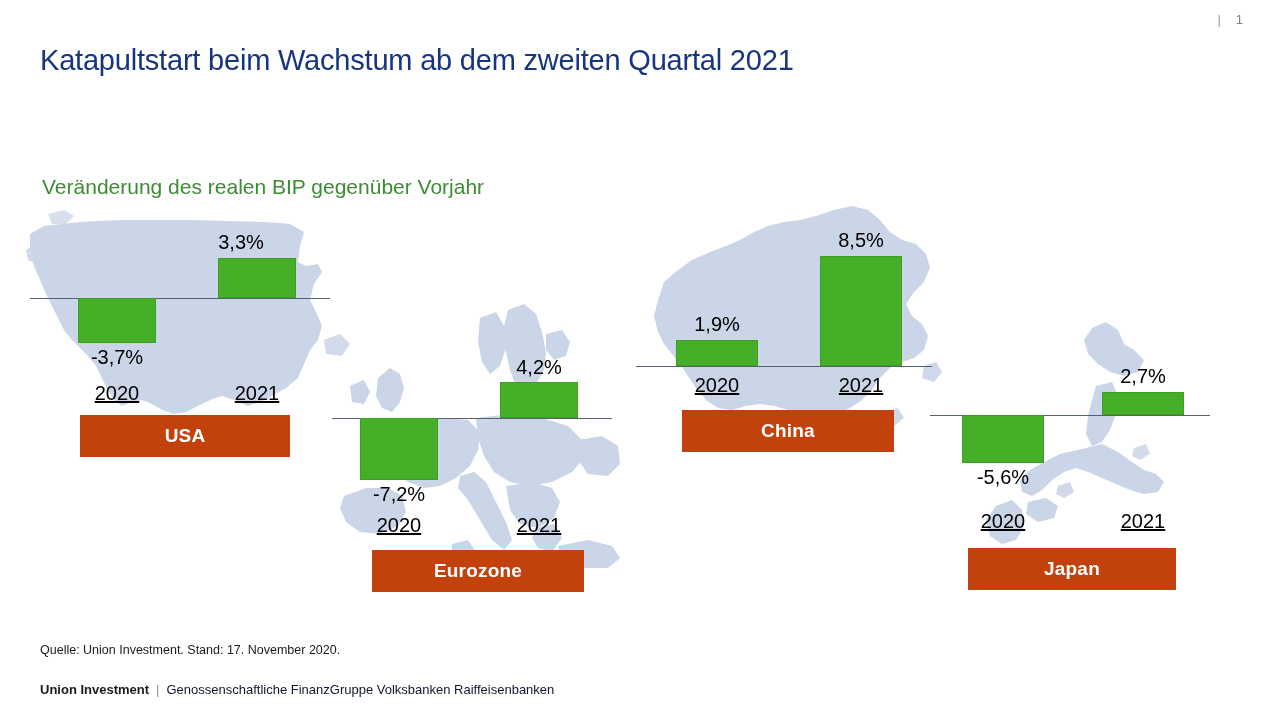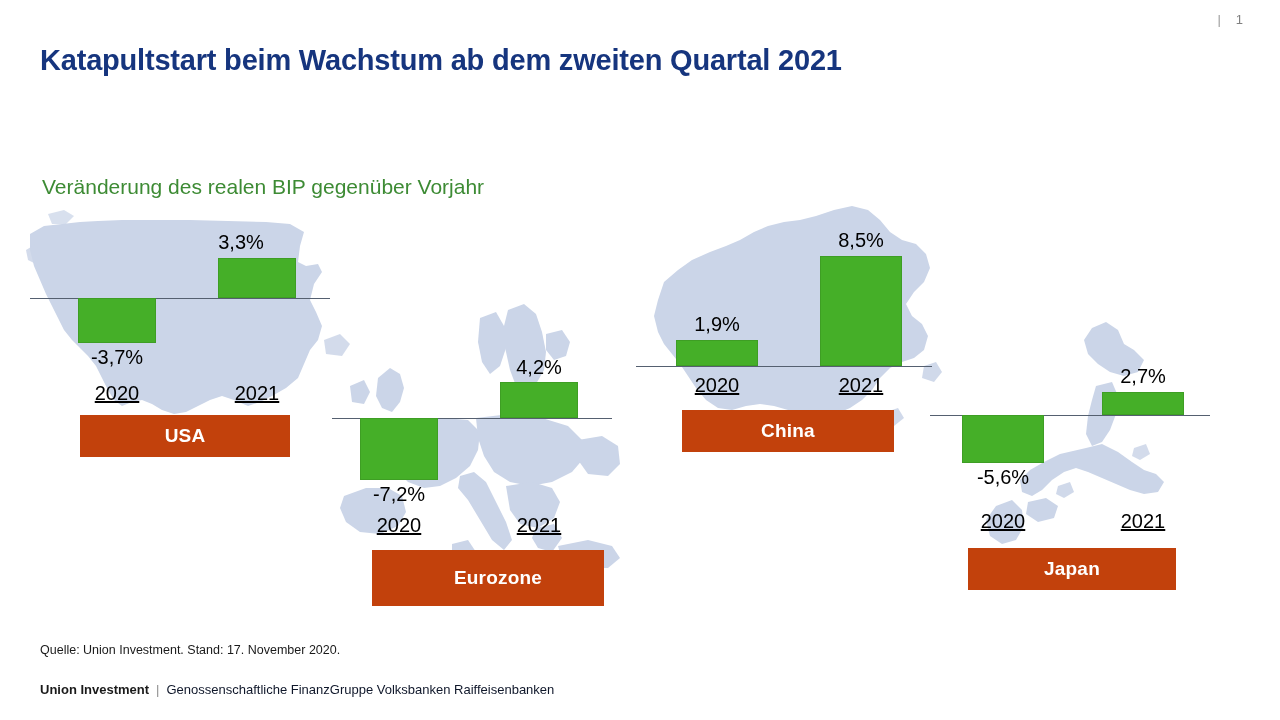--- a/index.html
+++ b/index.html
@@ -29,21 +29,21 @@
     font-size: 13px;
     color: #808080;
     letter-spacing: 1px;
     white-space: nowrap;
   }
   #page-marker .sep { color: #9a9a9a; margin-right: 14px; }
   #slide-title {
     position: absolute;
     left: 40px; top: 44px;
     font-size: 29px;
-    font-weight: bold;
+    font-weight: normal;
     color: #16357E;
     letter-spacing: -0.2px;
     white-space: nowrap;
   }
   #slide-subtitle {
     position: absolute;
     left: 42px; top: 147px;
     font-size: 21px;
     color: #3D8B34;
     white-space: nowrap;
@@ -210,21 +210,21 @@
     <div class="bar" style="left:40px; top:118px; width:78px; height:62px;"></div>
     <div class="bar-value" style="left:24px; top:183px; width:110px;">-7,2%</div>
 
     <div class="bar" style="left:180px; top:82px; width:78px; height:36px;"></div>
     <div class="bar-value" style="left:164px; top:56px; width:110px;">4,2%</div>
 
     <div class="year-label" style="left:24px; top:214px; width:110px;">2020</div>
     <div class="year-label" style="left:164px; top:214px; width:110px;">2021</div>
   </div>
 
-  <div class="country-box" style="left:52px; top:250px; width:212px; height:56px;padding-left:20px;">Eurozone</div>
+  <div class="country-box" style="left:52px; top:250px; width:212px; height:42px;">Eurozone</div>
 </div>
 
 <div class="panel" id="panel-china" style="left:628px; top:196px; width:320px; height:270px;">
 
   <div class="map-layer">
     <svg width="320" height="270" viewBox="0 0 320 270" aria-hidden="true">
       <path fill="#CBD5E8" d="M30,104 L36,86 L50,74 L64,64 L82,56 L98,50 L112,44 L126,36
         L140,30 L156,26 L172,24 L188,20 L206,14 L224,10 L240,14 L252,24 L262,36 L274,44
         L288,48 L298,58 L302,72 L296,86 L286,96 L278,108 L284,120 L294,128 L300,140
         L296,154 L286,162 L274,166 L262,172 L252,182 L244,194 L234,204 L222,212 L208,218

